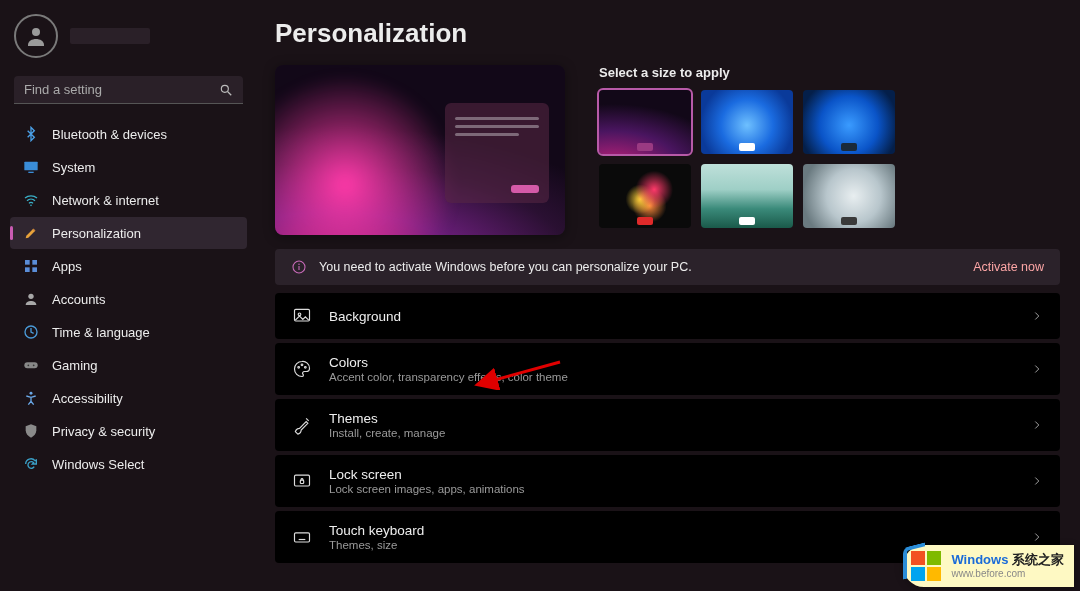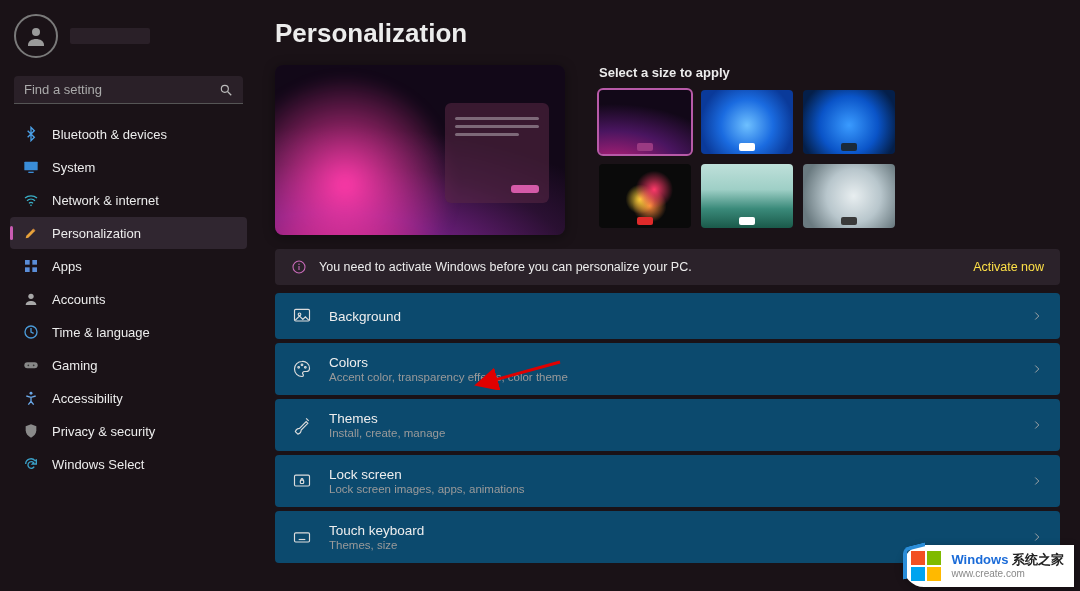--- a/index.html
+++ b/index.html
@@ -59,36 +59,36 @@
  radial-gradient(circle at 55% 65%, #ff8a3a 0%, transparent 26%);}
 .th3 .tb{ background:#e02a2a; }
 .th4 { background:linear-gradient(#bfe0da 0%,#9ecfc6 40%,#3a8a7a 70%,#1a5a4a 100%); }
 .th4 .tb{ background:#fff; }
 .th5 { background:radial-gradient(circle at 55% 50%, #e8eef0 0%, #b8c6cc 45%, #6a7a80 85%); }
 .th5 .tb{ background:#3a3a3a; }
 
 .info-bar { display:flex; align-items:center; gap:12px; background:#2b222a; border-radius:4px; padding:10px 16px; margin-bottom:8px; font-size:12.5px; }
 .info-ic { width:16px; height:16px; }
 .info-bar .spacer{flex:1;}
-.info-link { color:#fde047; font-size:12.5px; cursor:pointer; }
-
-.setting-row { display:flex; align-items:center; gap:16px; background:#0c4a6e; border-radius:4px; padding:12px 16px; margin-bottom:4px; cursor:pointer; position:relative; }
+.info-link { color:#fca5a5; font-size:12.5px; cursor:pointer; }
+
+.setting-row { display:flex; align-items:center; gap:16px; background:#000000; border-radius:4px; padding:12px 16px; margin-bottom:4px; cursor:pointer; position:relative; }
 .setting-ic { width:22px; height:22px; display:flex; align-items:center; justify-content:center; }
 .setting-ic svg { width:20px; height:20px; stroke:#ddd; fill:none; stroke-width:1.4; }
 .setting-txt { flex:1; }
 .setting-title { font-size:13.5px; color:#eee; }
 .setting-sub { font-size:11.5px; color:#9a9a9a; margin-top:1px; }
 .chev { width:14px; height:14px; }
 .chev svg { width:14px; height:14px; stroke:#aaa; fill:none; stroke-width:1.6; }
 
 
 .arrow-ann { position:absolute;  pointer-events:none; z-index:50; }
 
 
-.wm { position:absolute; right:6px; bottom:4px; display:flex; align-items:center; gap:8px; background:#ffffff; border-radius:22px 0 0 22px; padding:4px 10px 4px 6px; box-shadow:0 2px 8px rgba(0,0,0,.3); }
+.wm { position:absolute; right:6px; bottom:4px; display:flex; align-items:center; gap:8px; background:#fef9c3; border-radius:22px 0 0 22px; padding:4px 10px 4px 6px; box-shadow:0 2px 8px rgba(0,0,0,.3); }
 .wm .logo { width:34px; height:34px; position:relative; }
 .wm .logo span{position:absolute;width:14px;height:14px;}
 .wm .logo .q1{left:2px;top:2px;background:#f25022;}
 .wm .logo .q2{left:18px;top:2px;background:#7fba00;}
 .wm .logo .q3{left:2px;top:18px;background:#00a4ef;}
 .wm .logo .q4{left:18px;top:18px;background:#ffb900;}
 .wm .logo::before{content:"";position:absolute;left:-6px;top:-4px;width:18px;height:28px;border-left:4px solid #2a8dd8;border-top:4px solid #2a8dd8;border-radius:6px 0 0 0;transform:skewY(-14deg);}
 .wm-txt { display:flex; flex-direction:column; line-height:1.1; }
 .wm-t1 { font-size:13px; font-weight:600; color:#222; }
 .wm-t1 b { color:#1a6bd8; }
@@ -374,15 +374,15 @@
 
 <div class="wm">
   <div class="logo">
       <span class="q1"></span>
       <span class="q2"></span>
       <span class="q3"></span>
       <span class="q4"></span>
     </div>
   <div class="wm-txt">
     <div class="wm-t1"><b>Windows</b> <span>系统之家</span></div>
-    <div class="wm-t2">www.create.com</div>
+    <div class="wm-t2">www.before.com</div>
   </div>
 </div>
 
 </body></html>

